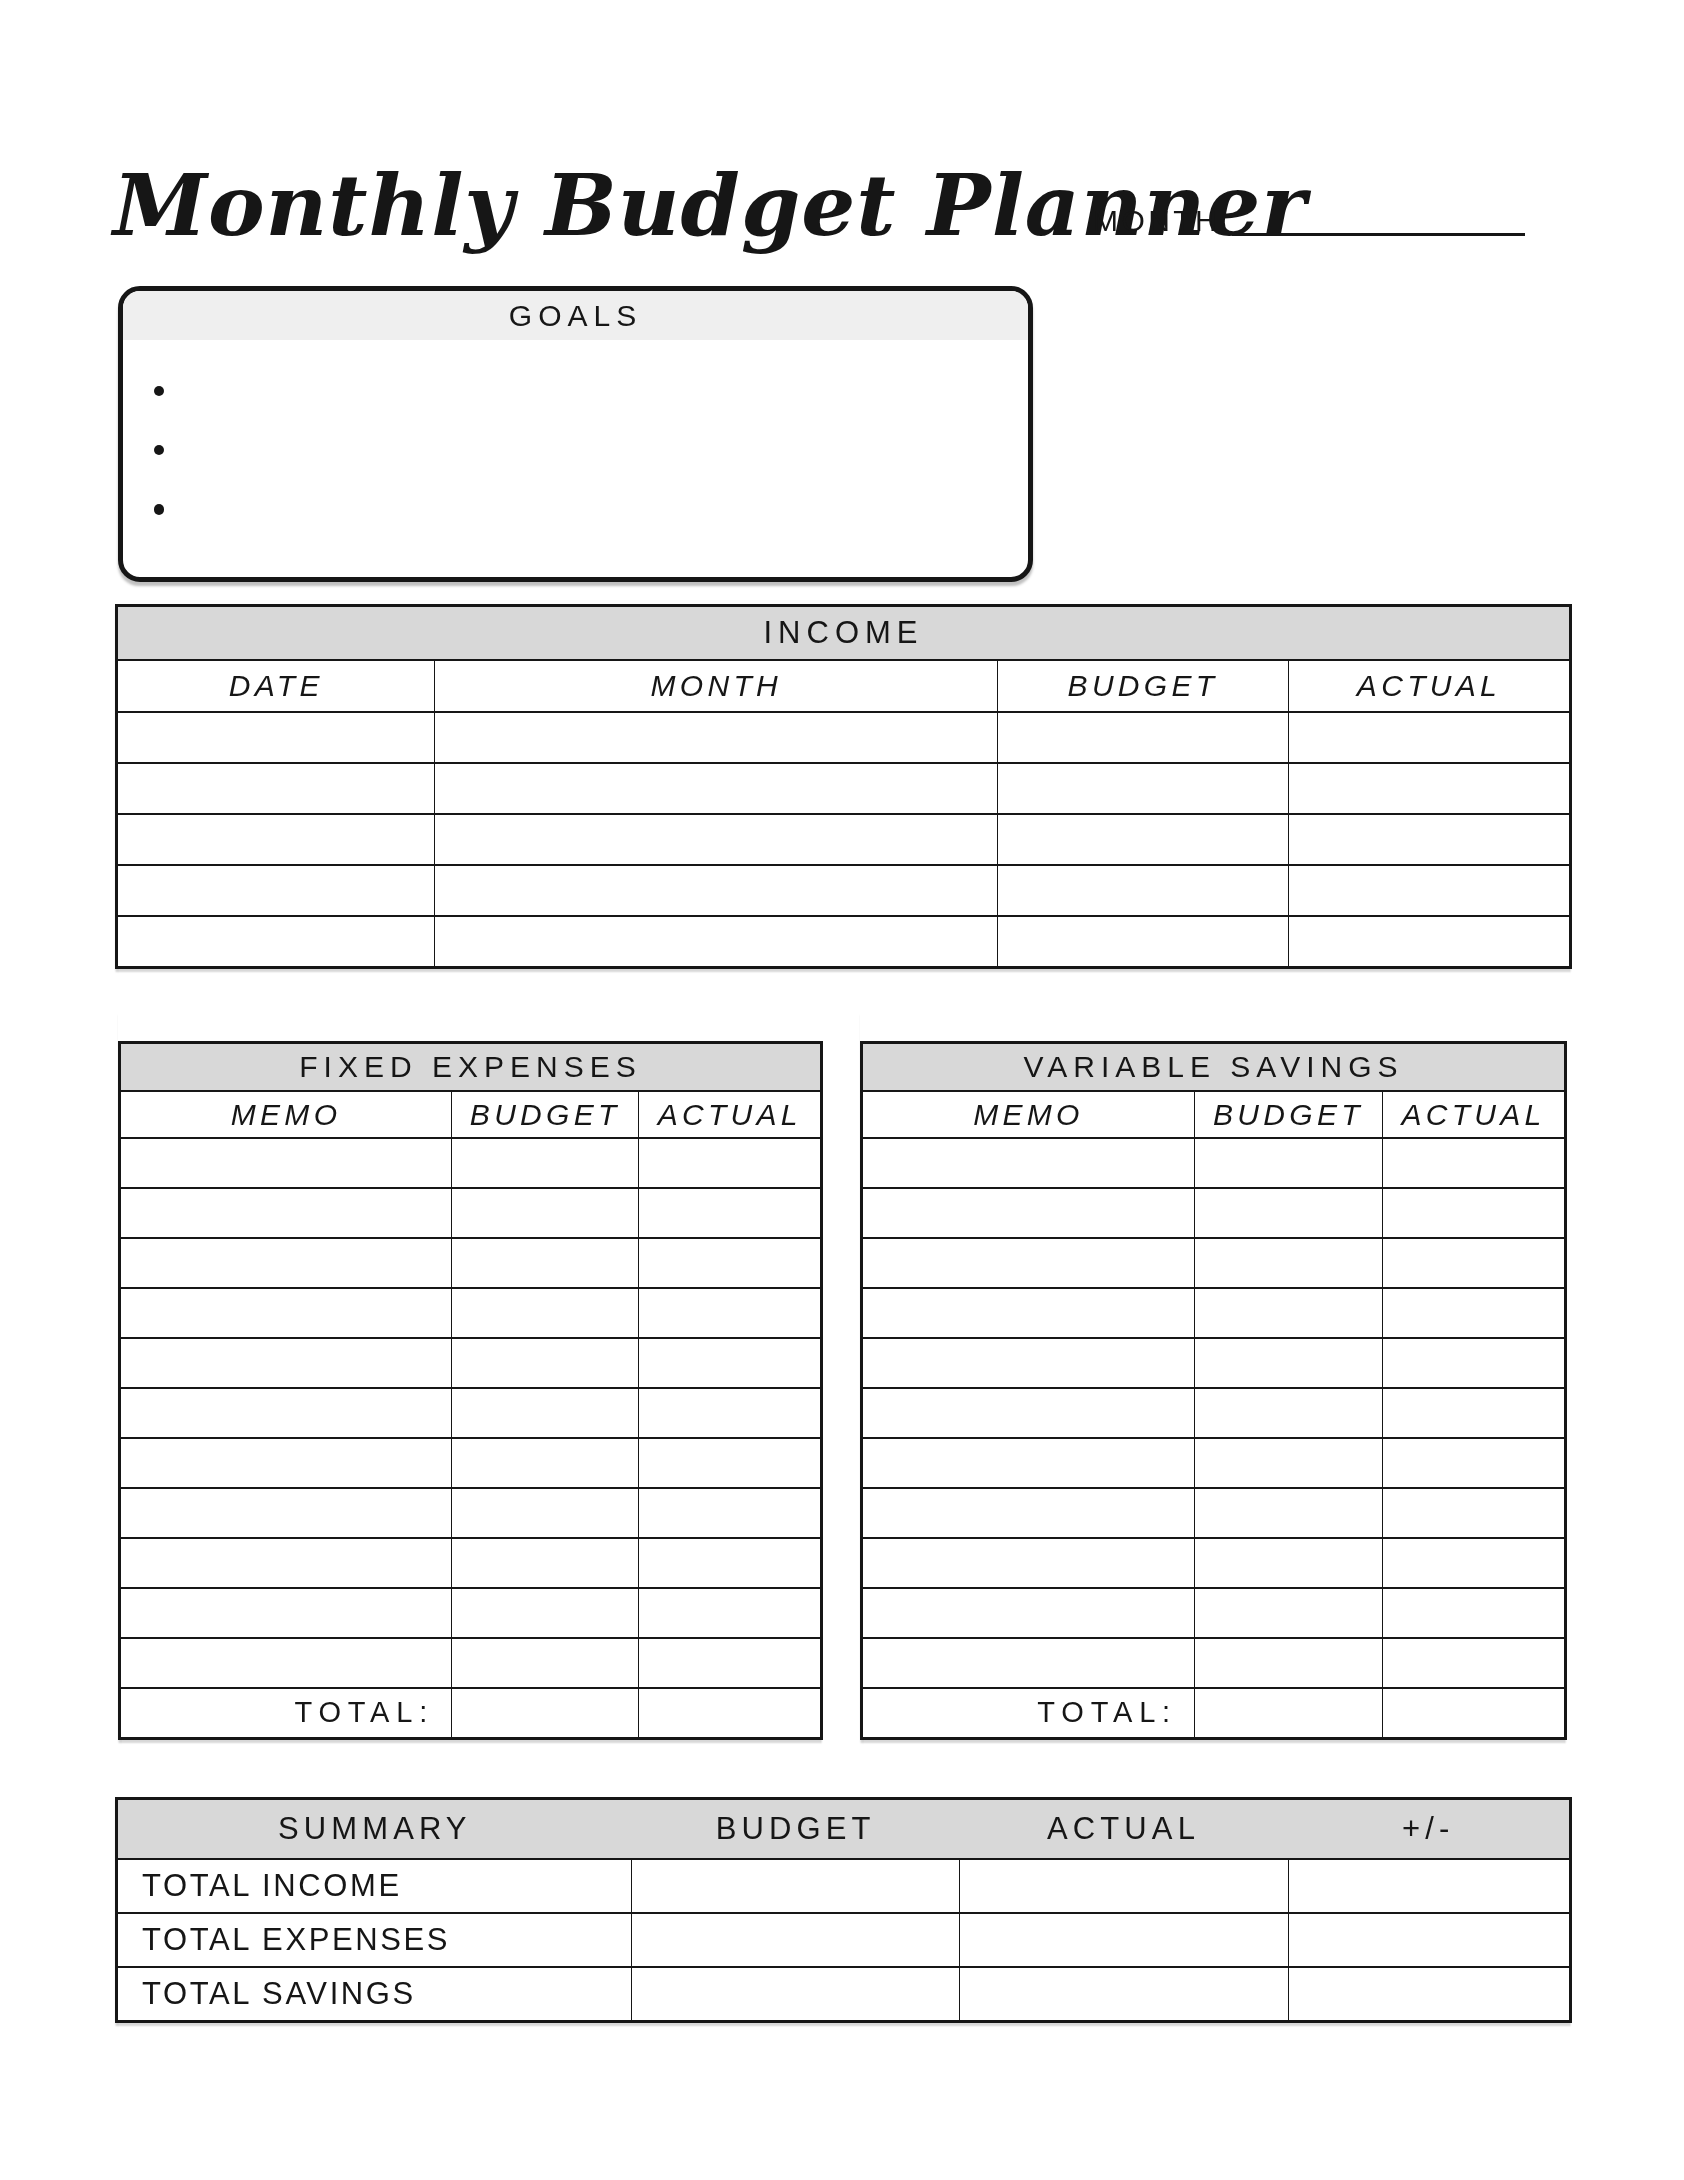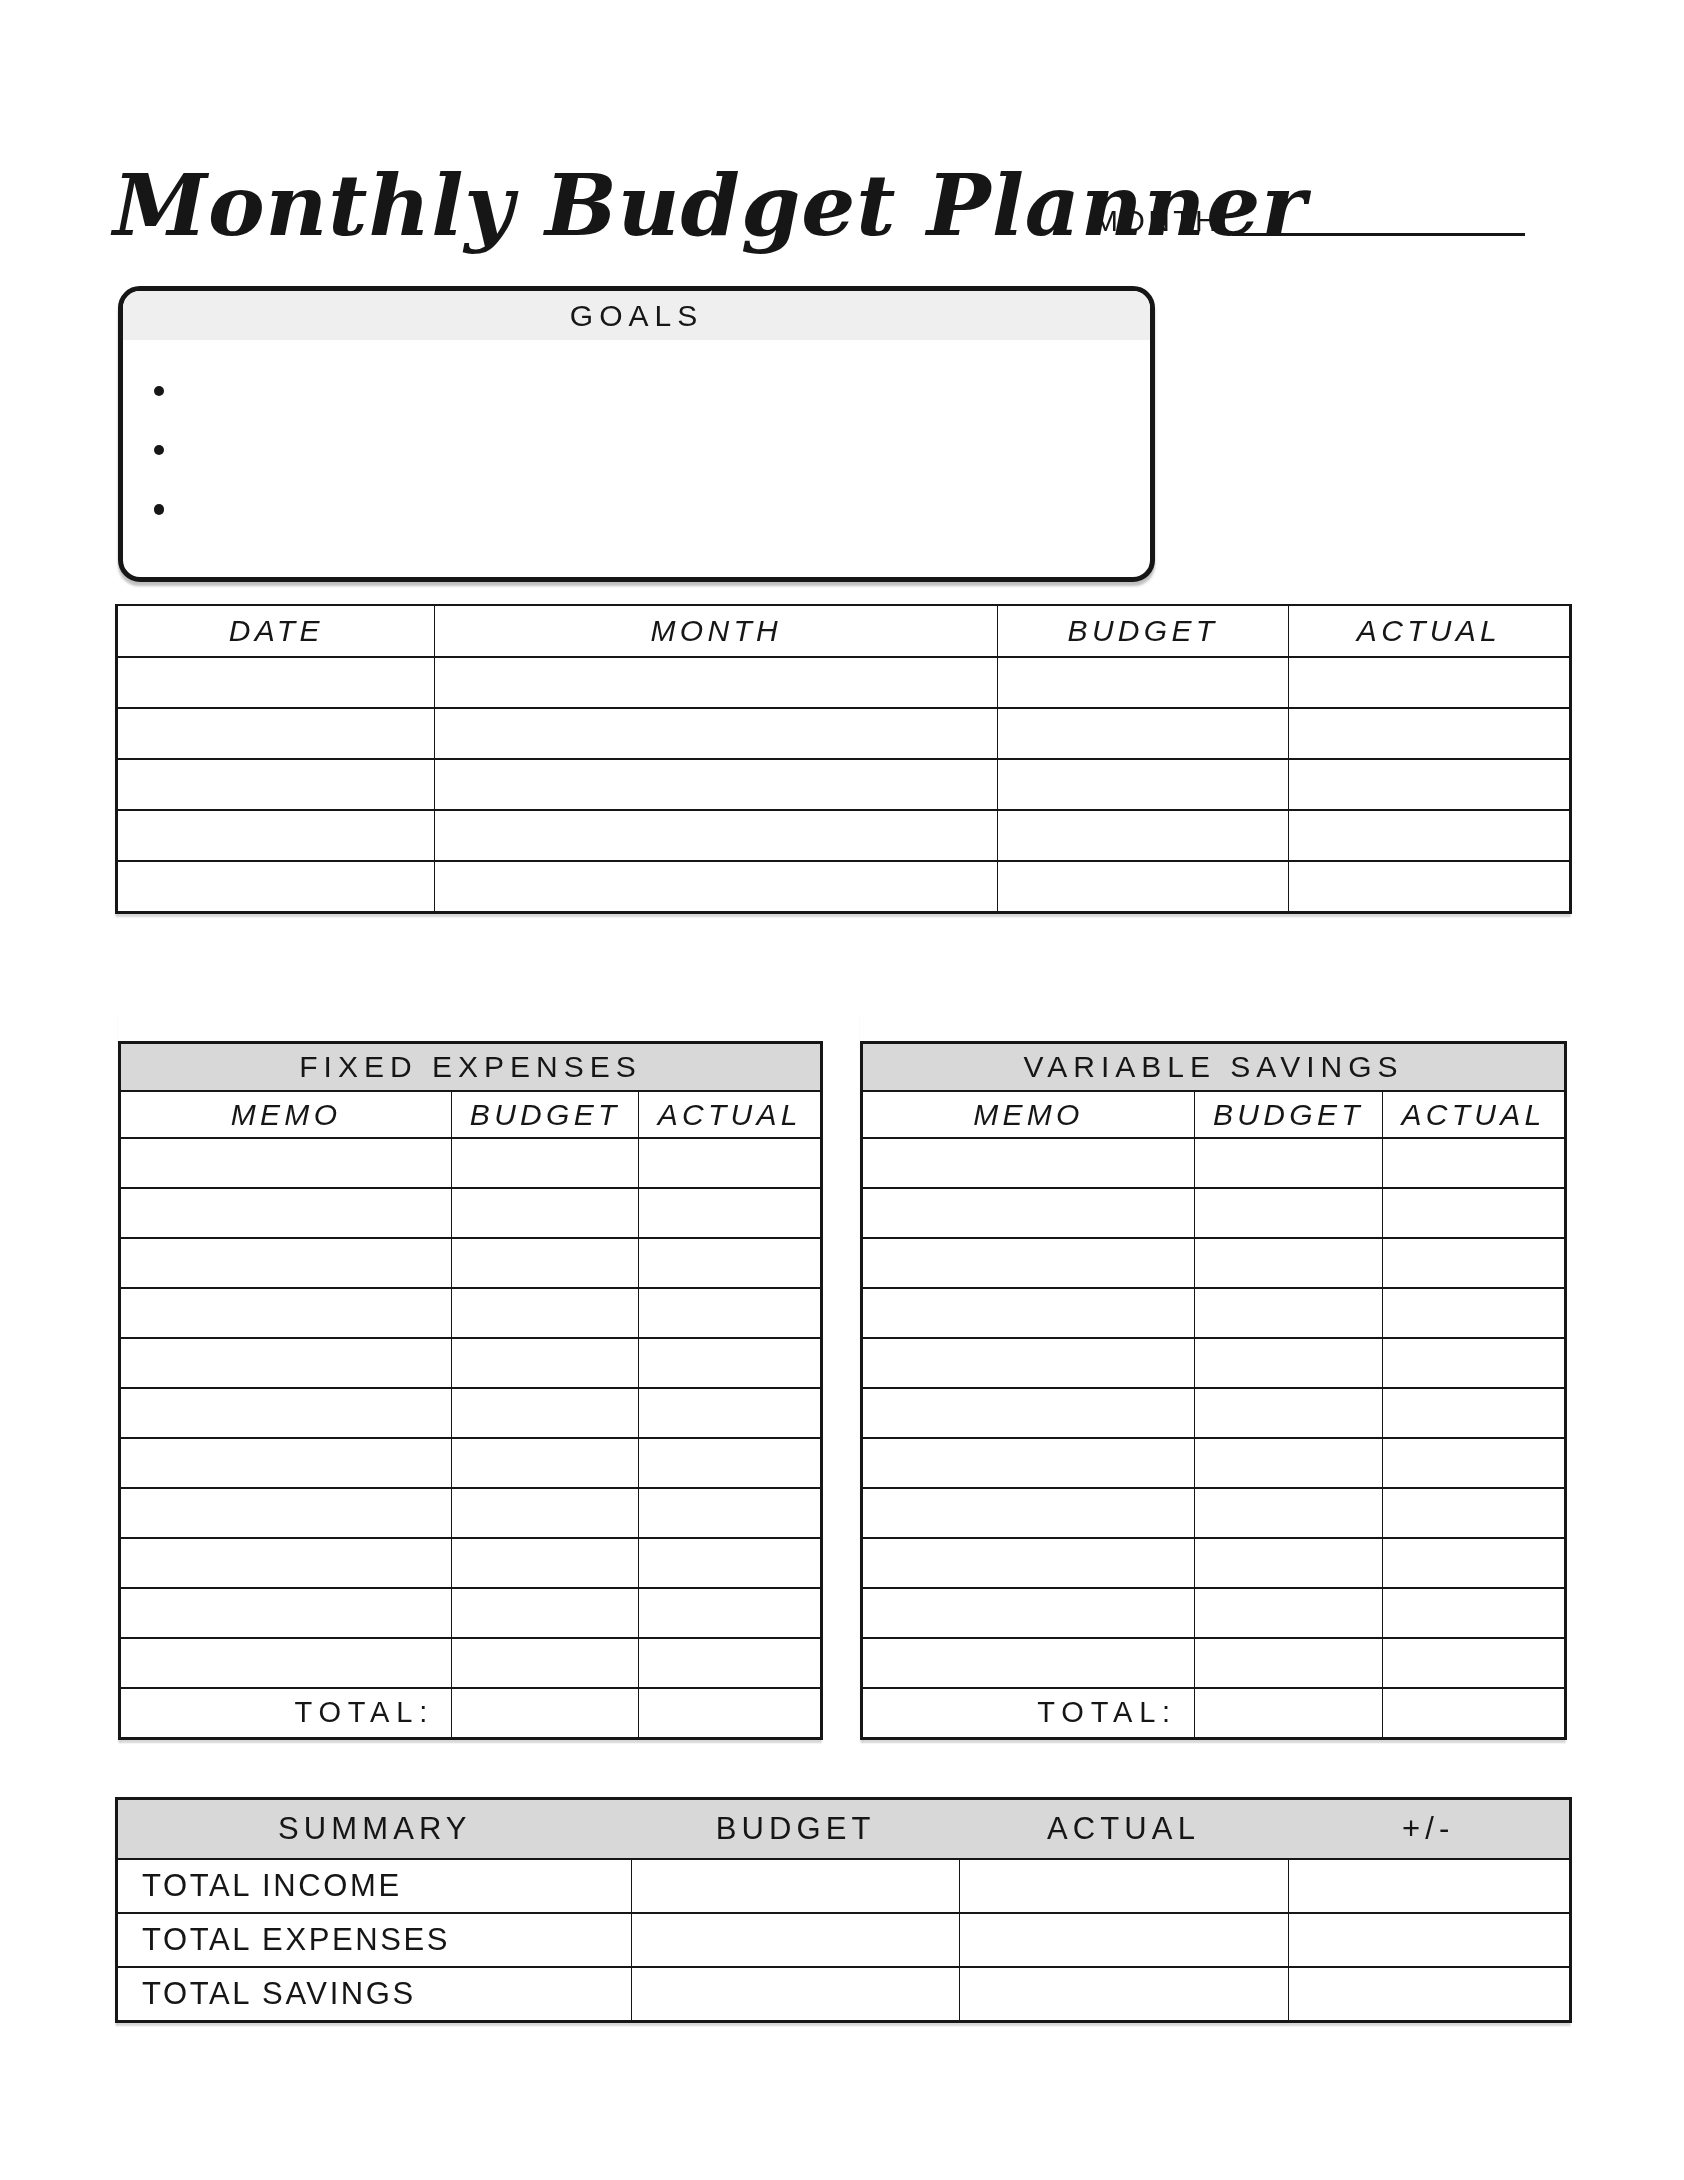--- a/index.html
+++ b/index.html
@@ -53,21 +53,21 @@
   .panel-header {
     background: var(--panel-header-bg, #efefef);
     display: flex;
     align-items: center;
     justify-content: center;
     font-size: 30px;
     letter-spacing: 6px;
   }
   .goals {
     left: 118px; top: 286px;
-    width: 1037px; height: 296px;
+    width: 915px; height: 296px;
     border: 5.1px solid var(--line, #161616);
     border-radius: 22px;
     box-shadow: 0 4.3px 2.6px -0.9px rgba(0,0,0,0.25);
   }
   .goals .panel-header { height: 49px; }
   .goals-body { padding: 46px 0 0 31px; display: flex; flex-direction: column; gap: 49px; }
   .bullet {
     width: 10.2px; height: 10.2px;
     border-radius: 50%;
     background: var(--line, #161616);
@@ -173,20 +173,21 @@
     <div class="panel-header">GOALS</div>
     <div class="goals-body">
       <span class="bullet"></span>
     <span class="bullet"></span>
         <span class="bullet"></span>
       </div>
   </section>
 
 
   <section class="tbl income">
+    <div class="tbl-bar">INCOME</div>
     <table>
       <colgroup>
         <col style="width:21.9%">
           <col style="width:38.7%">
           <col style="width:20%">
           <col style="width:19.4%">
       </colgroup>
       <thead>
         <tr>
           <th>DATE</th>

